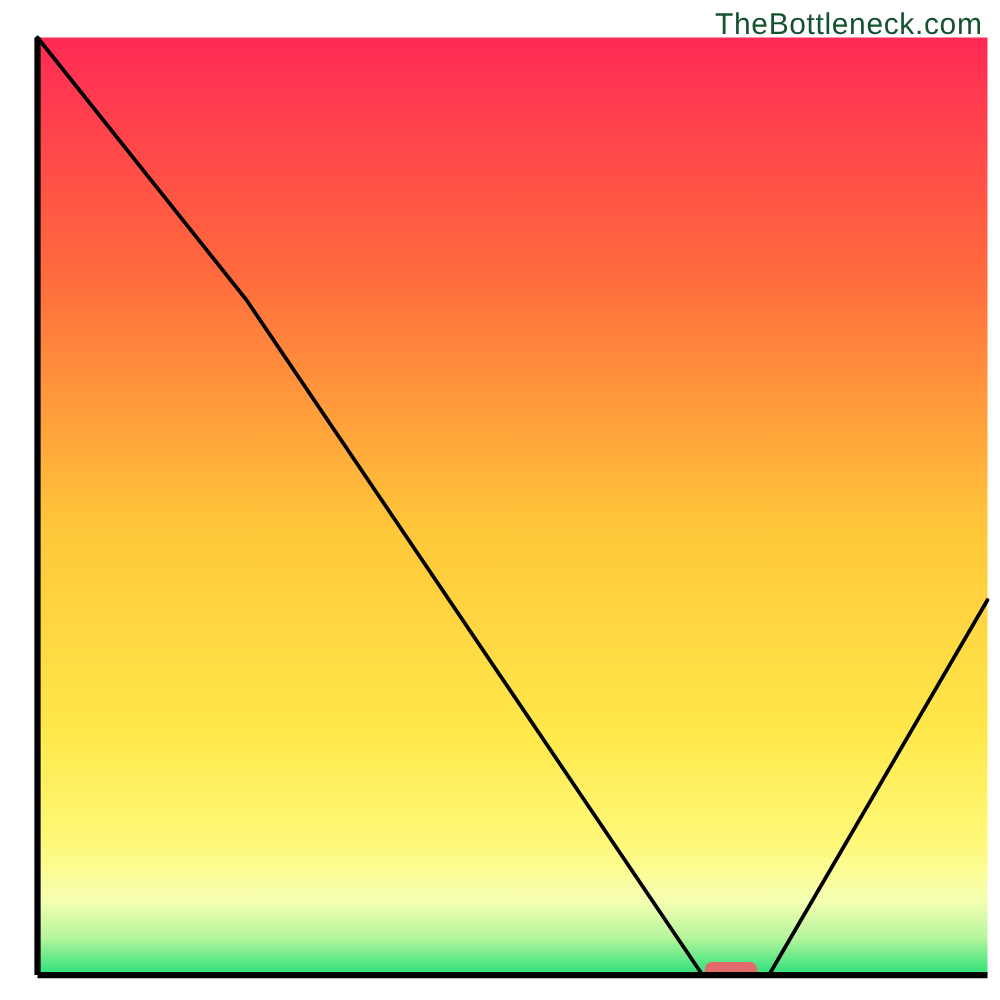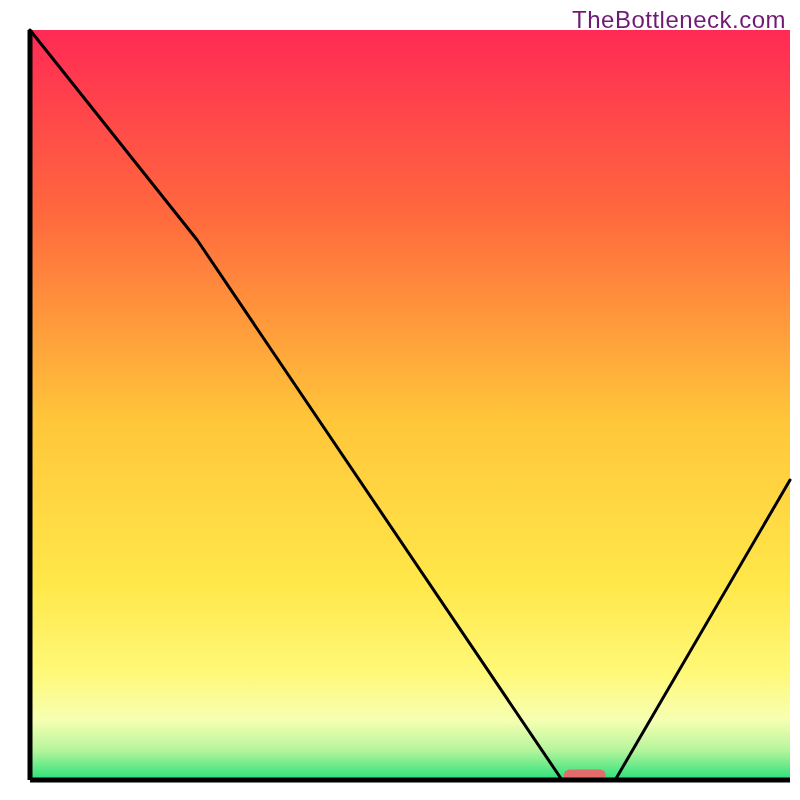--- a/index.html
+++ b/index.html
@@ -12,21 +12,21 @@
   }
   .chart-wrap {
     position: relative;
     width: 800px;
     height: 800px;
   }
   .watermark {
     position: absolute;
     top: 6px;
     right: 14px;
-    color: #701a75;
+    color: #14532d;
     font-size: 24px;
     font-weight: 500;
     letter-spacing: 0.5px;
     z-index: 10;
     user-select: none;
   }
   svg {
     display: block;
   }
 </style>

